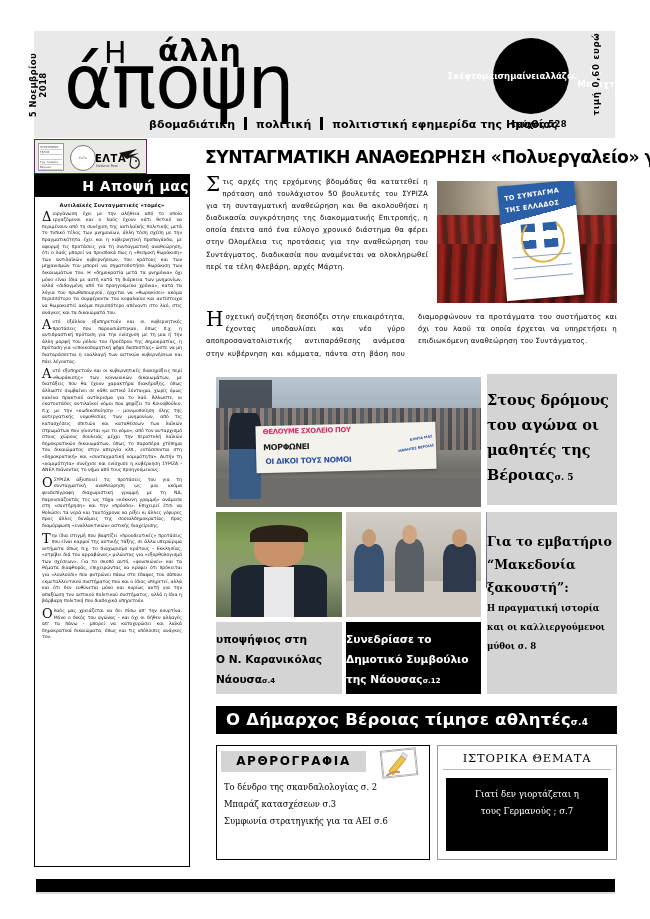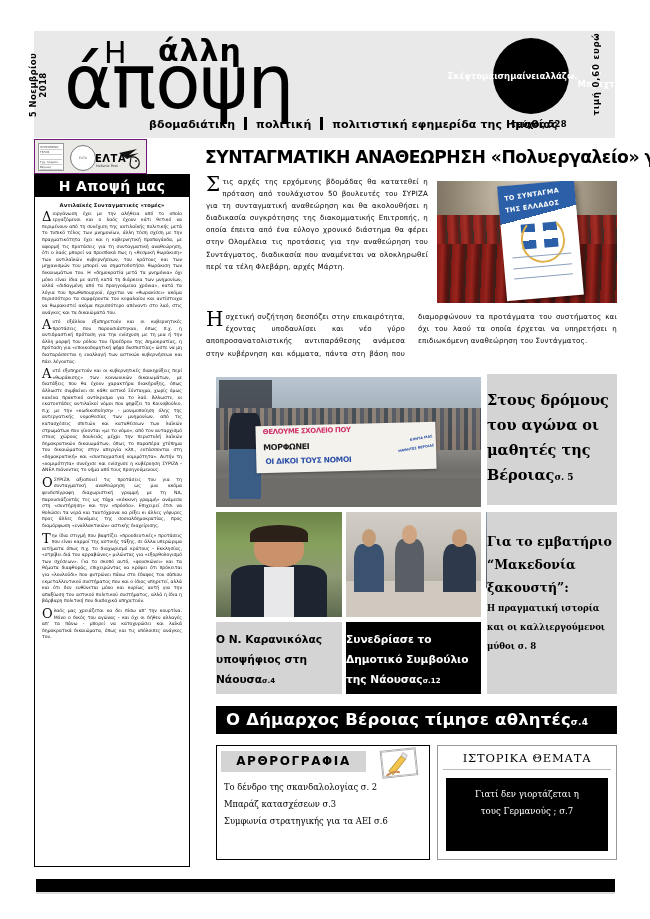--- a/index.html
+++ b/index.html
@@ -213,21 +213,21 @@
     width: 156px;
     height: 693px;
     border: 1px solid #000;
     box-sizing: border-box;
     background: #fff;
   }
   .ed-header {
     height: 22px;
     background: #000;
     color: #fff;
-    text-align: center;
+    text-align: right;
     font-size: 14px;
     font-weight: bold;
     line-height: 22px;
     letter-spacing: 0.4px;
   }
   .ed-body {
     padding: 5px 7px 4px 7px;
     font-size: 4.55px;
     line-height: 6.6px;
     text-align: justify;
@@ -673,22 +673,22 @@
   <div class="teaser" id="teaser-macedonia">
     <span class="big">Για το εμβατήριο</span>
     <span class="big">“Μακεδονία</span>
     <span class="big">ξακουστή”:</span>
     <span class="small">Η πραγματική ιστορία</span>
     <span class="small">και οι καλλιεργούμενοι</span>
     <span class="small">μύθοι σ. 8</span>
   </div>
 
   <div class="teaser" id="teaser-karanikolas">
+    <div>υποψήφιος στη</div>
     <div>Ο Ν. Καρανικόλας</div>
-    <div>υποψήφιος στη</div>
     <div>
       <span>Νάουσα</span><span class="pg">σ.4</span>
     </div>
   </div>
 
   <div class="teaser" id="teaser-council">
     <div>Συνεδρίασε το</div>
     <div>Δημοτικό Συμβούλιο</div>
     <div>
       <span>της Νάουσας</span><span class="pg">σ.12</span>

